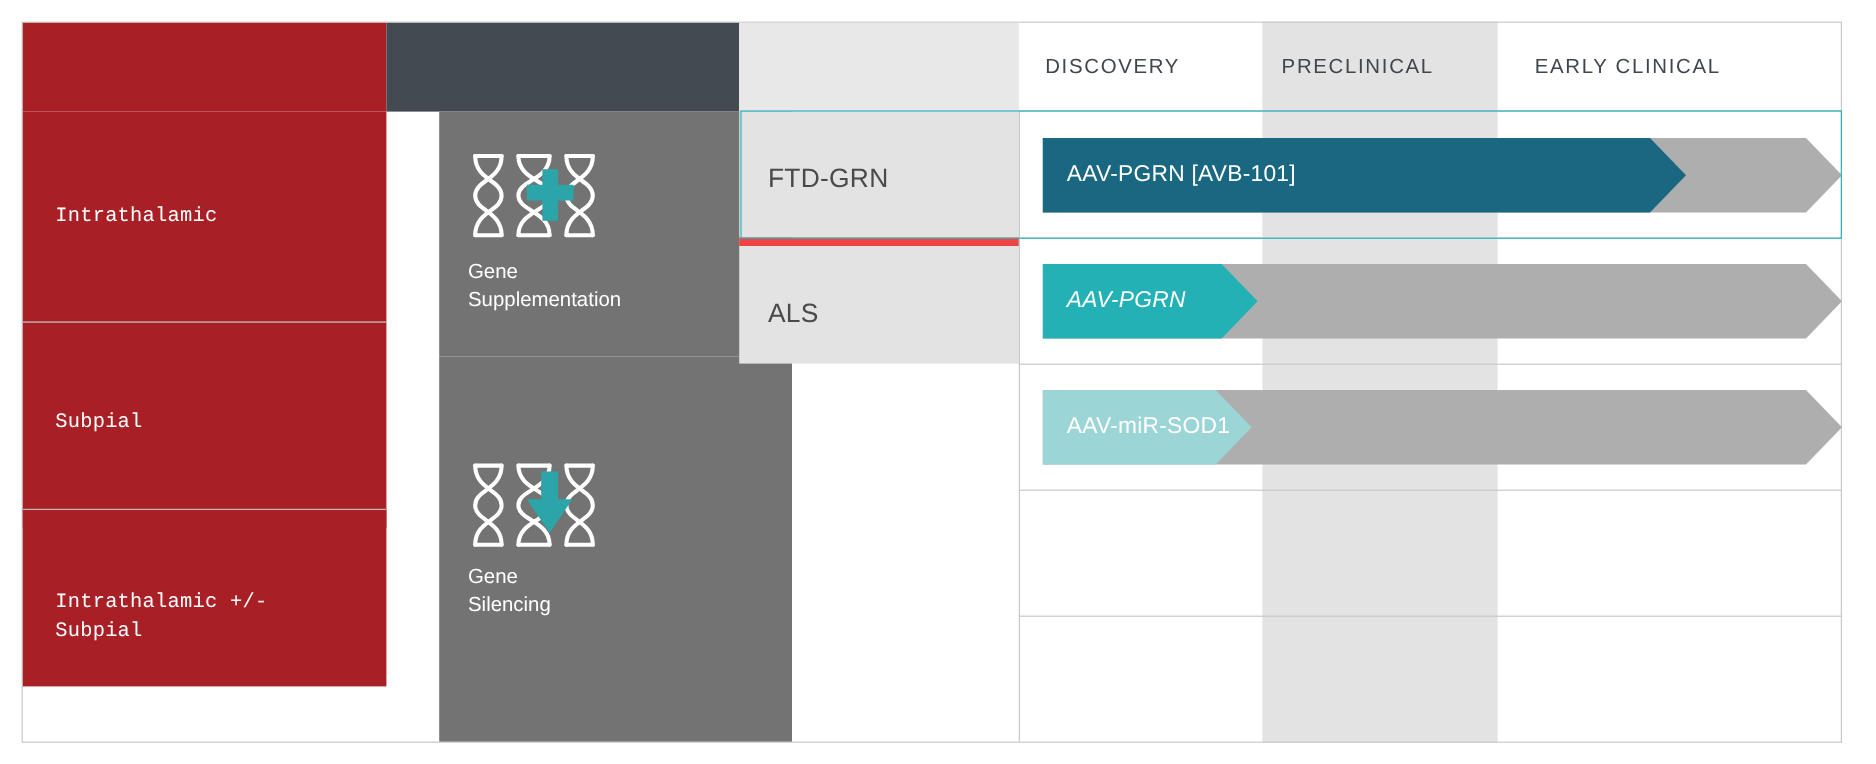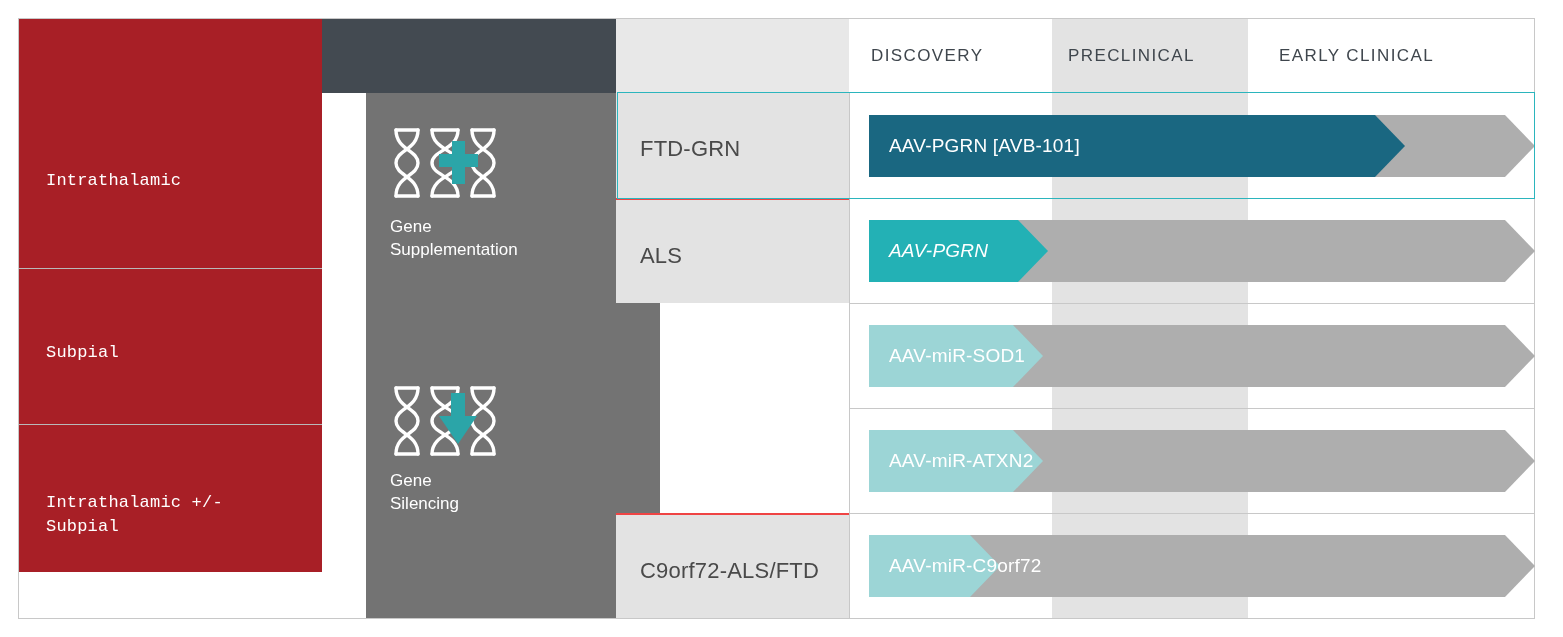--- a/index.html
+++ b/index.html
@@ -101,21 +101,21 @@
     background: #e3e3e3;
     z-index: 3;
   }
   .col-indication.hdr { top: 19px; height: 74px; background: #e8e8e8; }
   .ind-cell {
     position: absolute;
     left: 616px;
     width: 233px;
     background: #e3e3e3;
     z-index: 3;
-    border-top: 2px solid #ef4444;
+    border-top: 7px solid #ef4444;
   }
   .ind-cell .ind-lbl {
     position: absolute;
     left: 24px;
     font-size: 22px;
     color: #4a4a4a;
     letter-spacing: .2px;
   }
 
   
@@ -245,23 +245,20 @@
     <div class="plat-label" style="top:172px;">Gene</div>
     <div class="plat-label" style="top:195px;">Silencing</div>
   </div>
 
   <div class="ind-cell" style="top:93px; height:105px; border-top:none;">
     <div class="ind-lbl" style="top:43px;">FTD-GRN</div>
   </div>
   <div class="ind-cell" style="top:198px; height:105px;">
     <div class="ind-lbl" style="top:43px;">ALS</div>
   </div>
-  <div class="ind-cell" style="top:513px; height:105px;">
-    <div class="ind-lbl" style="top:43px;">C9orf72-ALS/FTD</div>
-  </div>
 
   <div class="vdiv" style="left:849px; top:93px; height:525px;"></div>
 
   <div class="row-sep" style="top:198px;"></div>
   <div class="row-sep" style="top:303px;"></div>
   <div class="row-sep" style="top:408px;"></div>
   <div class="row-sep" style="top:513px;"></div>
 
   <div class="arrow" style="left:869px; top:115px; width:804px; height:62px;">
     <svg width="694" height="62" viewBox="0 0 694 62">
@@ -284,29 +281,15 @@
   </div>
 
   <div class="arrow" style="left:869px; top:325px; width:694px; height:62px;">
     <svg width="694" height="62" viewBox="0 0 694 62">
       <polygon points="0,0 636,0 666,31 636,62 0,62" fill="#aeaeae"></polygon>
       <polygon points="0,0 144,0 174,31 144,62 0,62" fill="#9cd5d6"></polygon>
     </svg>
     <span class="bar-label" style="left:20px;">AAV-miR-SOD1</span>
   </div>
 
-  <div class="arrow" style="left:869px; top:430px; width:694px; height:62px;">
-    <svg width="694" height="62" viewBox="0 0 694 62">
-      <polygon points="0,0 636,0 666,31 636,62 0,62" fill="#aeaeae"></polygon>
-      <polygon points="0,0 144,0 174,31 144,62 0,62" fill="#9cd5d6"></polygon>
-    </svg>
-    <span class="bar-label" style="left:20px;">AAV-miR-ATXN2</span>
-  </div>
-
-  <div class="arrow" style="left:869px; top:535px; width:694px; height:62px;">
-    <svg width="694" height="62" viewBox="0 0 694 62">
-      <polygon points="0,0 636,0 666,31 636,62 0,62" fill="#aeaeae"></polygon>
-      <polygon points="0,0 101,0 131,31 101,62 0,62" fill="#9cd5d6"></polygon>
-    </svg>
-    <span class="bar-label" style="left:20px;">AAV-miR-C9orf72</span>
-  </div>
+
 
 </div>
 
 </body></html>

